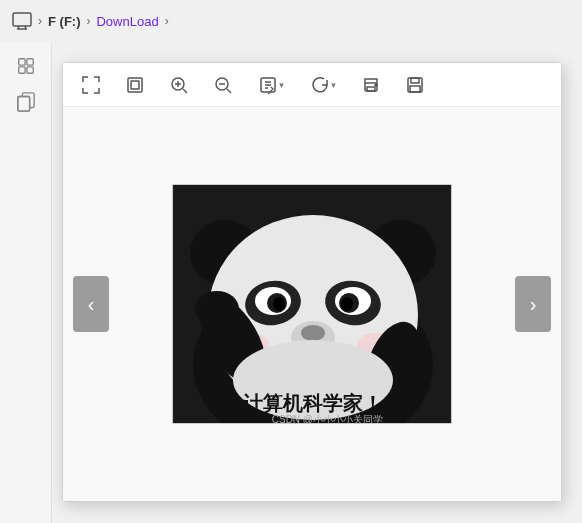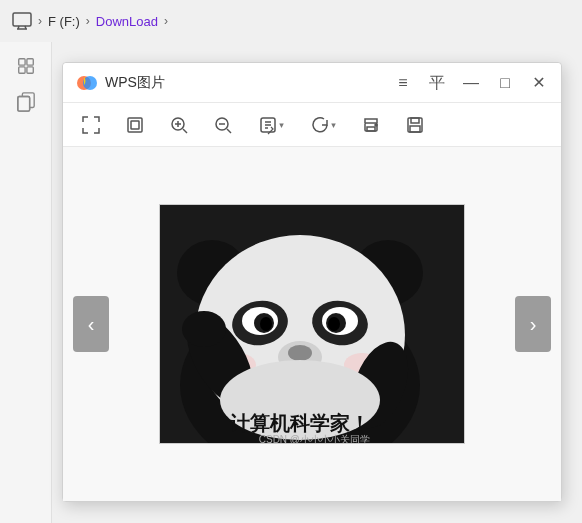--- a/index.html
+++ b/index.html
@@ -21,20 +21,21 @@
       background: #f0f0f0;
       gap: 6px;
     }
     .breadcrumb-chevron {
       color: #666;
       font-size: 12px;
     }
     .breadcrumb-text {
       color: #333;
       font-size: 13px;
+      font-weight: bold;
     }
     .breadcrumb-text.active {
       font-weight: 500;
       color: #6d28d9;
     }
 
     
     .left-sidebar {
       position: absolute;
       left: 0;
@@ -193,21 +194,21 @@
     .nav-arrow.right { right: 10px; }
 
     
     .meme-wrapper {
       display: flex;
       flex-direction: column;
       align-items: center;
       gap: 0;
     }
     .meme-img-box {
-      width: 306px;
+      width: 280px;
       height: 240px;
       background: #1a1a1a;
       position: relative;
       overflow: hidden;
       border: 1px solid #ccc;
     }
   </style>
 </head>
 <body>
 
@@ -240,39 +241,20 @@
     <svg viewBox="0 0 22 22" fill="none" stroke="#888" stroke-width="1.5" width="20" height="20">
       <rect x="7" y="1" width="13" height="16" rx="1.5"></rect>
       <rect x="2" y="5" width="13" height="16" rx="1.5" fill="#f5f5f5"></rect>
       <rect x="2" y="5" width="13" height="16" rx="1.5"></rect>
     </svg>
   </div>
 </div>
 
 <div class="wps-window">
 
-  <div class="title-bar">
-    <div class="title-logo">
-      <div class="wps-logo-icon">
-        <svg viewBox="0 0 24 24" width="24" height="24">
-          <circle cx="9" cy="12" r="7" fill="#FF6B35" opacity="0.85"></circle>
-          <circle cx="15" cy="12" r="7" fill="#1E90FF" opacity="0.75"></circle>
-          <path d="M9 6 Q12 10 9 14" fill="#FFD700" opacity="0.9"></path>
-        </svg>
-      </div>
-      <span class="title-text">WPS图片</span>
-    </div>
-    <div class="title-controls">
-      <span class="title-ctrl-btn">≡</span>
-      <span class="title-ctrl-btn">平</span>
-      <span class="title-ctrl-btn">—</span>
-      <span class="title-ctrl-btn">□</span>
-      <span class="title-ctrl-btn close">✕</span>
-    </div>
-  </div>
 
   <div class="toolbar">
 
     <div class="tool-btn" title="全屏">
       <svg viewBox="0 0 20 20" width="20" height="20" fill="none" stroke="#555" stroke-width="1.5">
         <polyline points="2,7 2,2 7,2"></polyline>
         <polyline points="13,2 18,2 18,7"></polyline>
         <polyline points="18,13 18,18 13,18"></polyline>
         <polyline points="7,18 2,18 2,13"></polyline>
       </svg>

